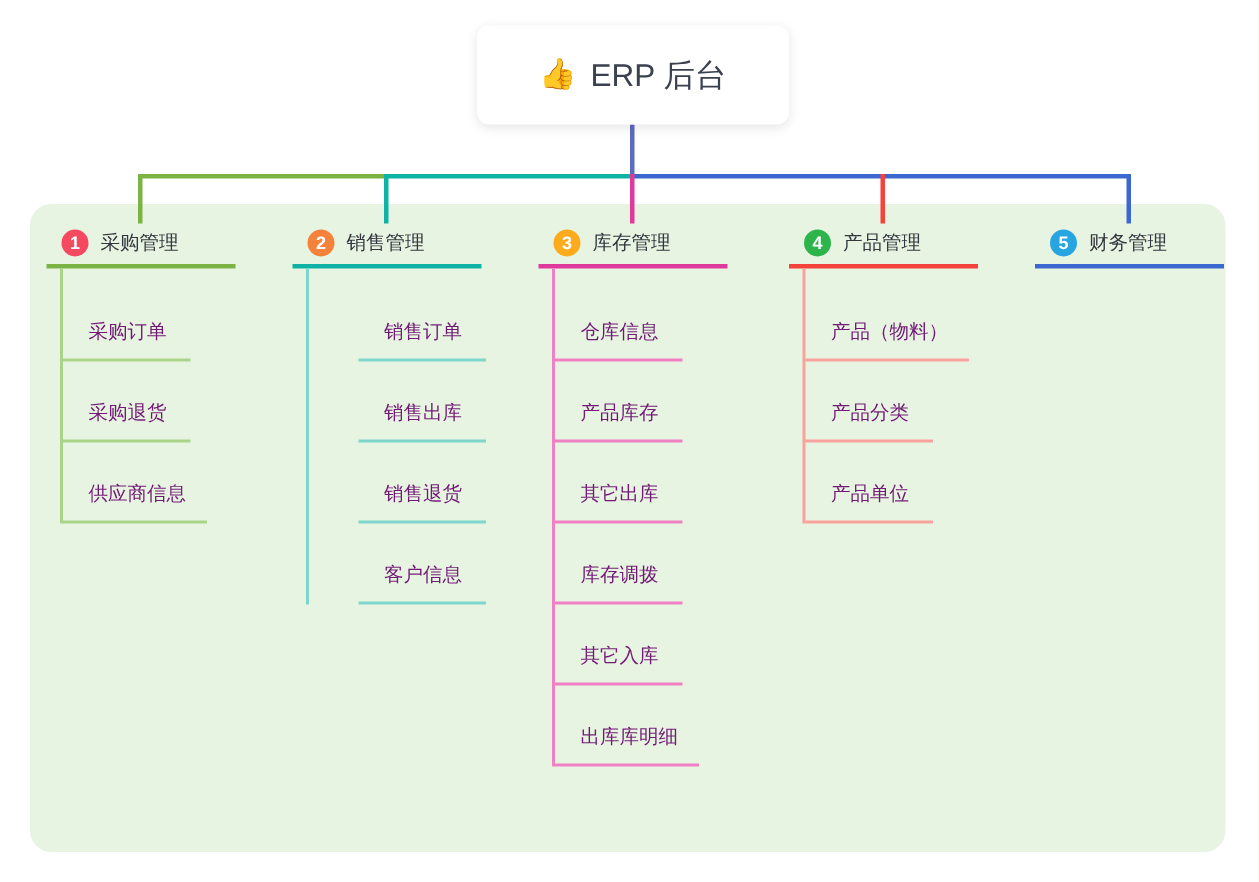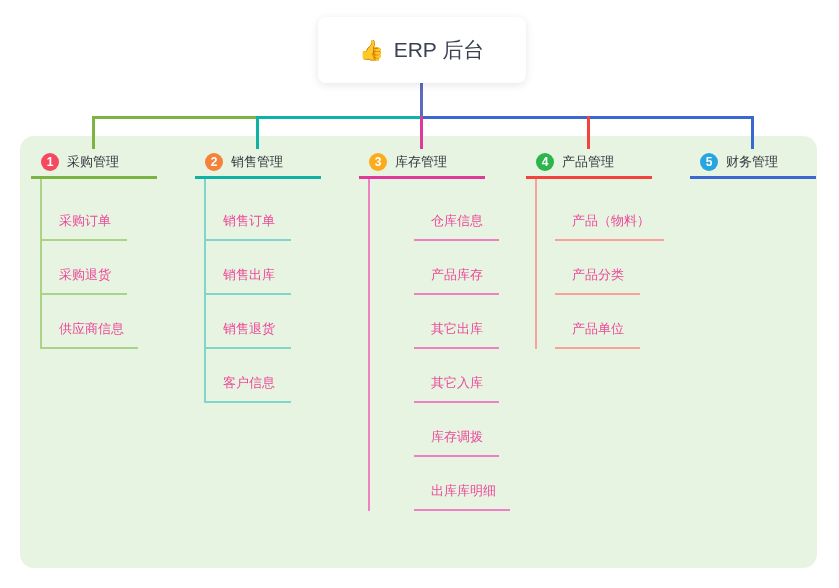--- a/index.html
+++ b/index.html
@@ -56,31 +56,31 @@
   .b4 .badge{background:#2db54b;}
   .b5 .badge{background:#27a5e1;}
   .branch-label{font-size:13px;font-weight:500;color:#33363e;white-space:nowrap;}
   
   .children{
     list-style:none;margin:0 0 0 9px;padding:8px 0 0 0;
     border-left:2px solid;
   }
   .b1 .children{border-color:#a9d487;}
   .b2 .children{border-color:#7fd6cc;}
-  .b3 .children{border-color:#f080c4;padding-left:44px;}
-  .b4 .children{border-color:#f9a19b;padding-left:18px;}
+  .b3 .children{border-color:#f080c4;}
+  .b4 .children{border-color:#f9a19b;}
   .b5 .children{border-color:#8ba5dc;}
   .children li{
     box-sizing:border-box;height:54px;min-width:85px;width:fit-content;
     display:flex;align-items:flex-end;white-space:nowrap;
     padding:0 14px 9px 17px;border-bottom:2px solid;
-    font-size:13px;color:#ec4899;
+    font-size:13px;color:#701a75;
   }
   .b1 .children li{border-color:#a9d487;}
-  .b2 .children li{border-color:#7fd6cc;}
+  .b2 .children li{border-color:#7fd6cc;margin-left:33px;}
   .b3 .children li{border-color:#f080c4;}
   .b4 .children li{border-color:#f9a19b;}
   .b5 .children li{border-color:#8ba5dc;}
 </style>
 </head>
 <body>
 
 <div class="panel"></div>
 
 <div class="root-card">
@@ -125,22 +125,22 @@
 
 <section class="branch b3 s3">
   <div class="branch-header">
     <span class="badge">3</span>
     <span class="branch-label">库存管理</span>
   </div>
   <ul class="children">
     <li>仓库信息</li>
     <li>产品库存</li>
     <li>其它出库</li>
+    <li>库存调拨</li>
     <li>其它入库</li>
-    <li>库存调拨</li>
     <li>出库库明细</li>
   </ul>
 </section>
 
 <section class="branch b4 s4">
   <div class="branch-header">
     <span class="badge">4</span>
     <span class="branch-label">产品管理</span>
   </div>
   <ul class="children">

